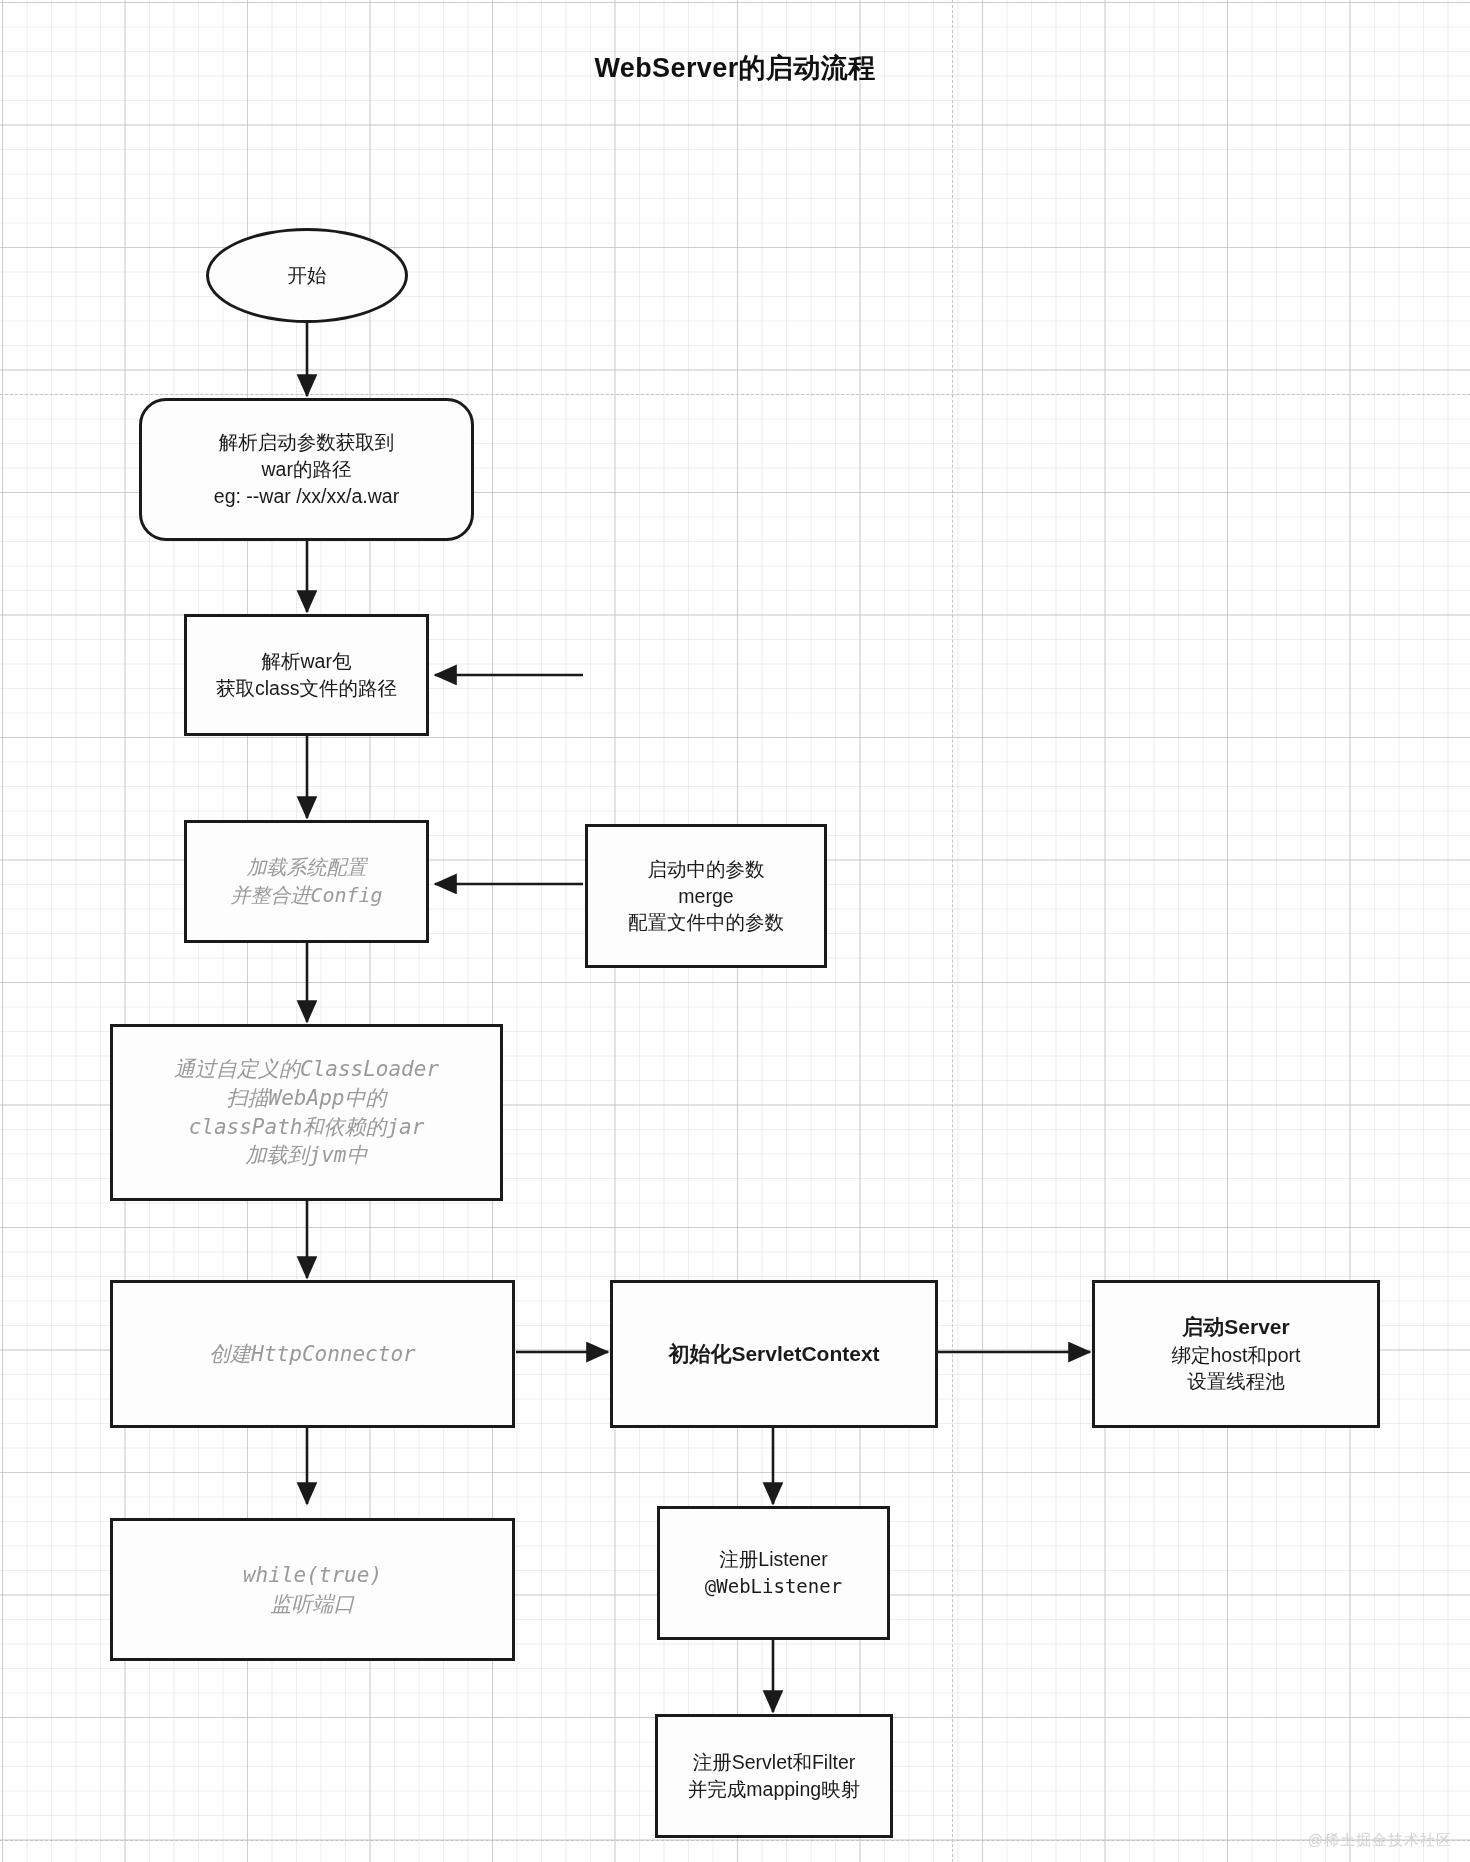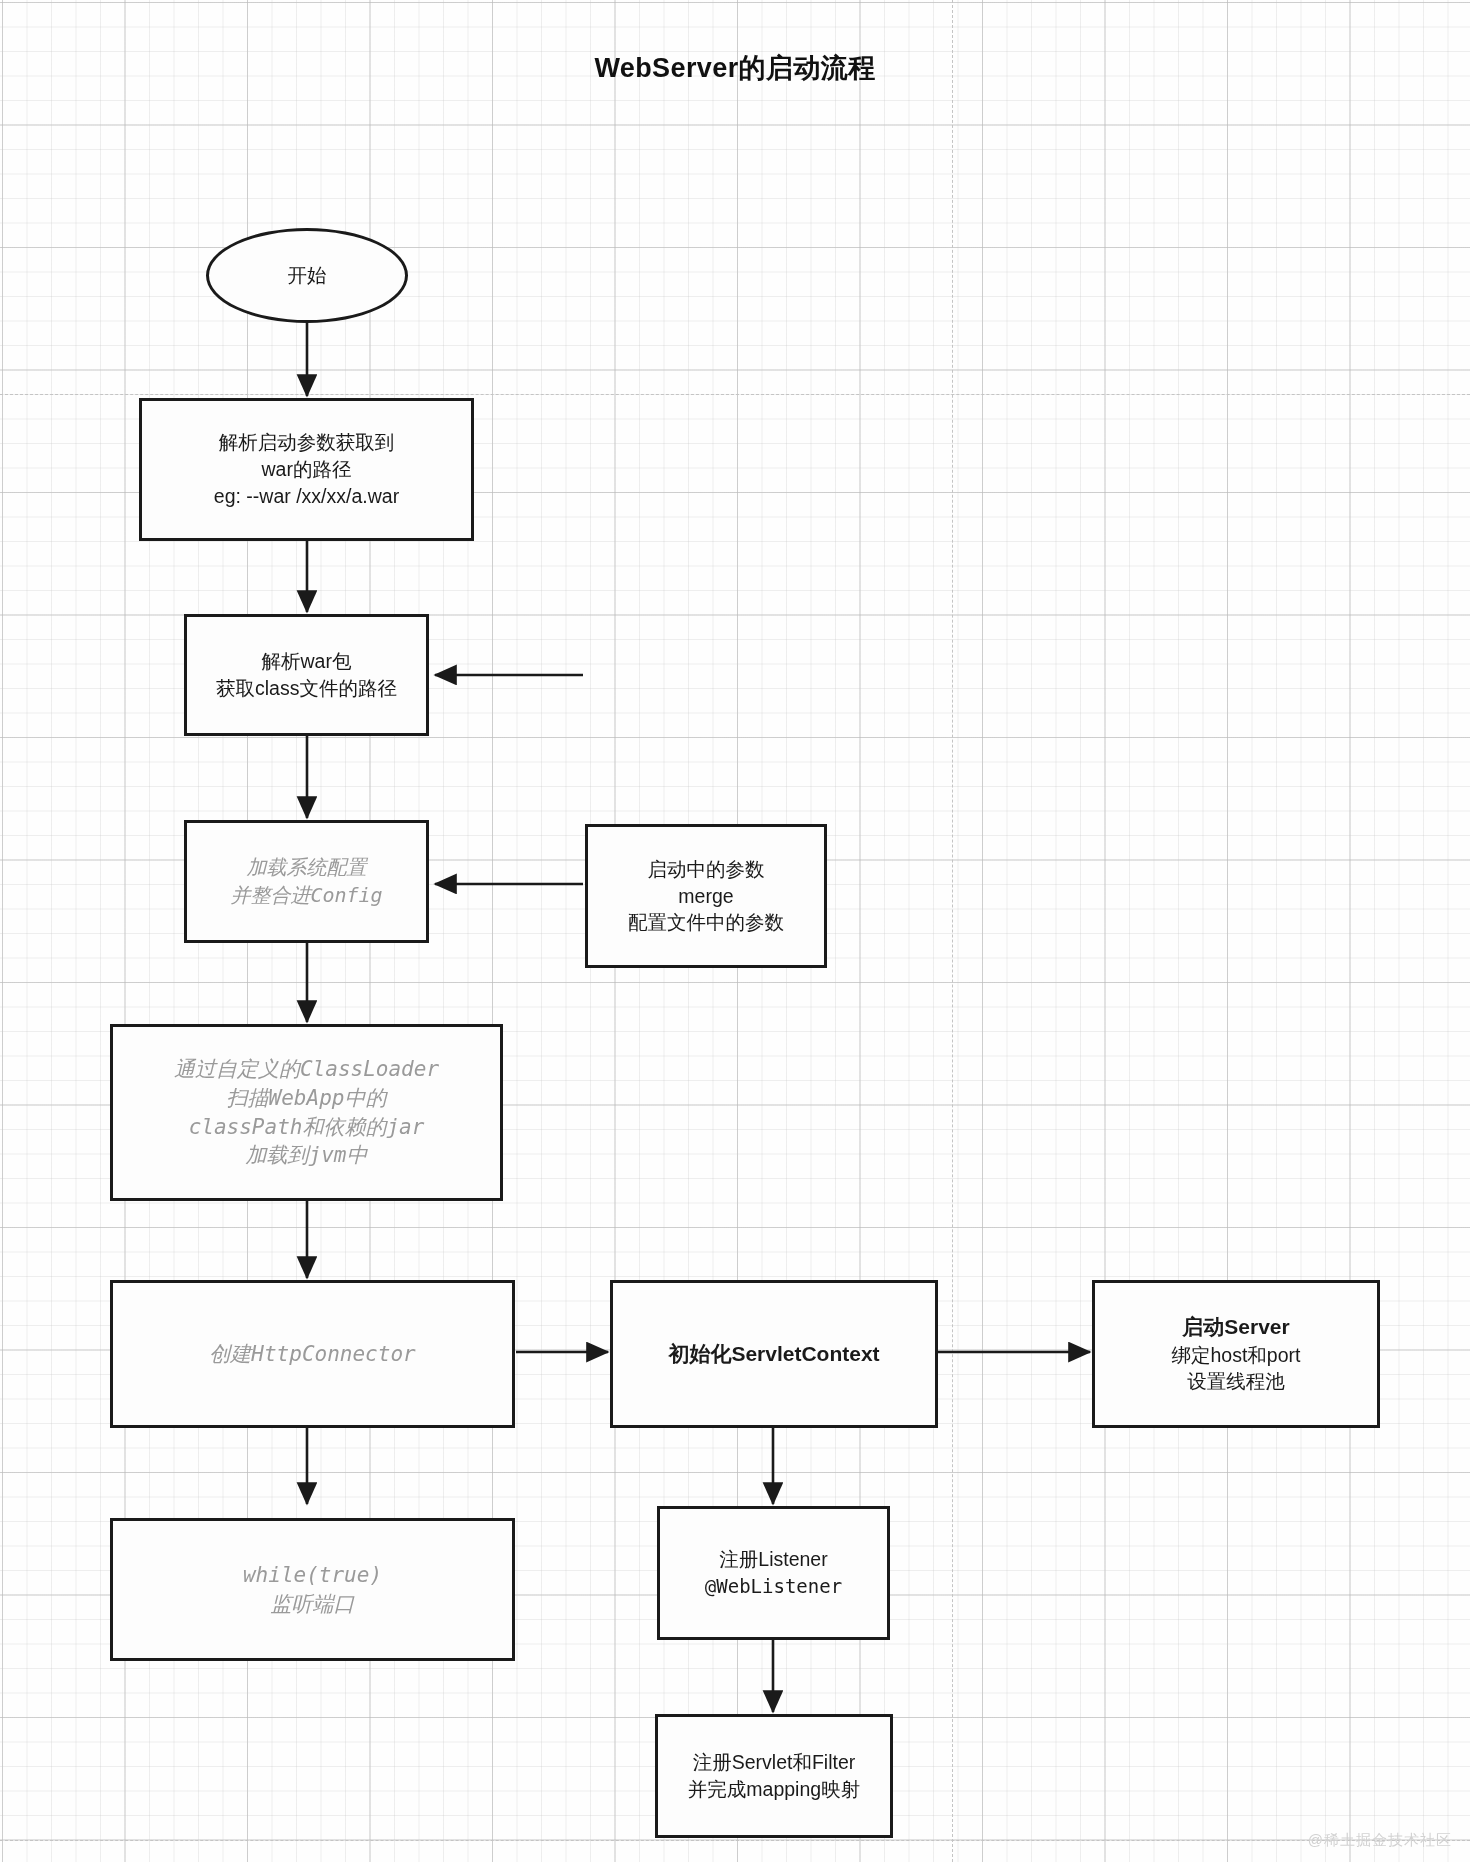--- a/index.html
+++ b/index.html
@@ -156,21 +156,21 @@
       <line x1="773" y1="1640" x2="773" y2="1712"></line>
     </g>
   </svg>
 
   <div class="node ellipse" style="left:206px; top:228px; width:202px; height:95px;">
     <span class="lines">
       <span class="ln">开始</span>
     </span>
   </div>
 
-  <div class="node" style="left:139px; top:398px; width:335px; height:143px;">
+  <div class="node" style="left:139px; top:398px; width:335px; height:143px;border-radius:27px;">
     <span class="lines">
       <span class="ln">解析启动参数获取到</span>
       <span class="ln">war的路径</span>
       <span class="ln">eg: --war /xx/xx/a.war</span>
     </span>
   </div>
 
   <div class="node" style="left:184px; top:614px; width:245px; height:122px;">
     <span class="lines">
       <span class="ln">解析war包</span>

